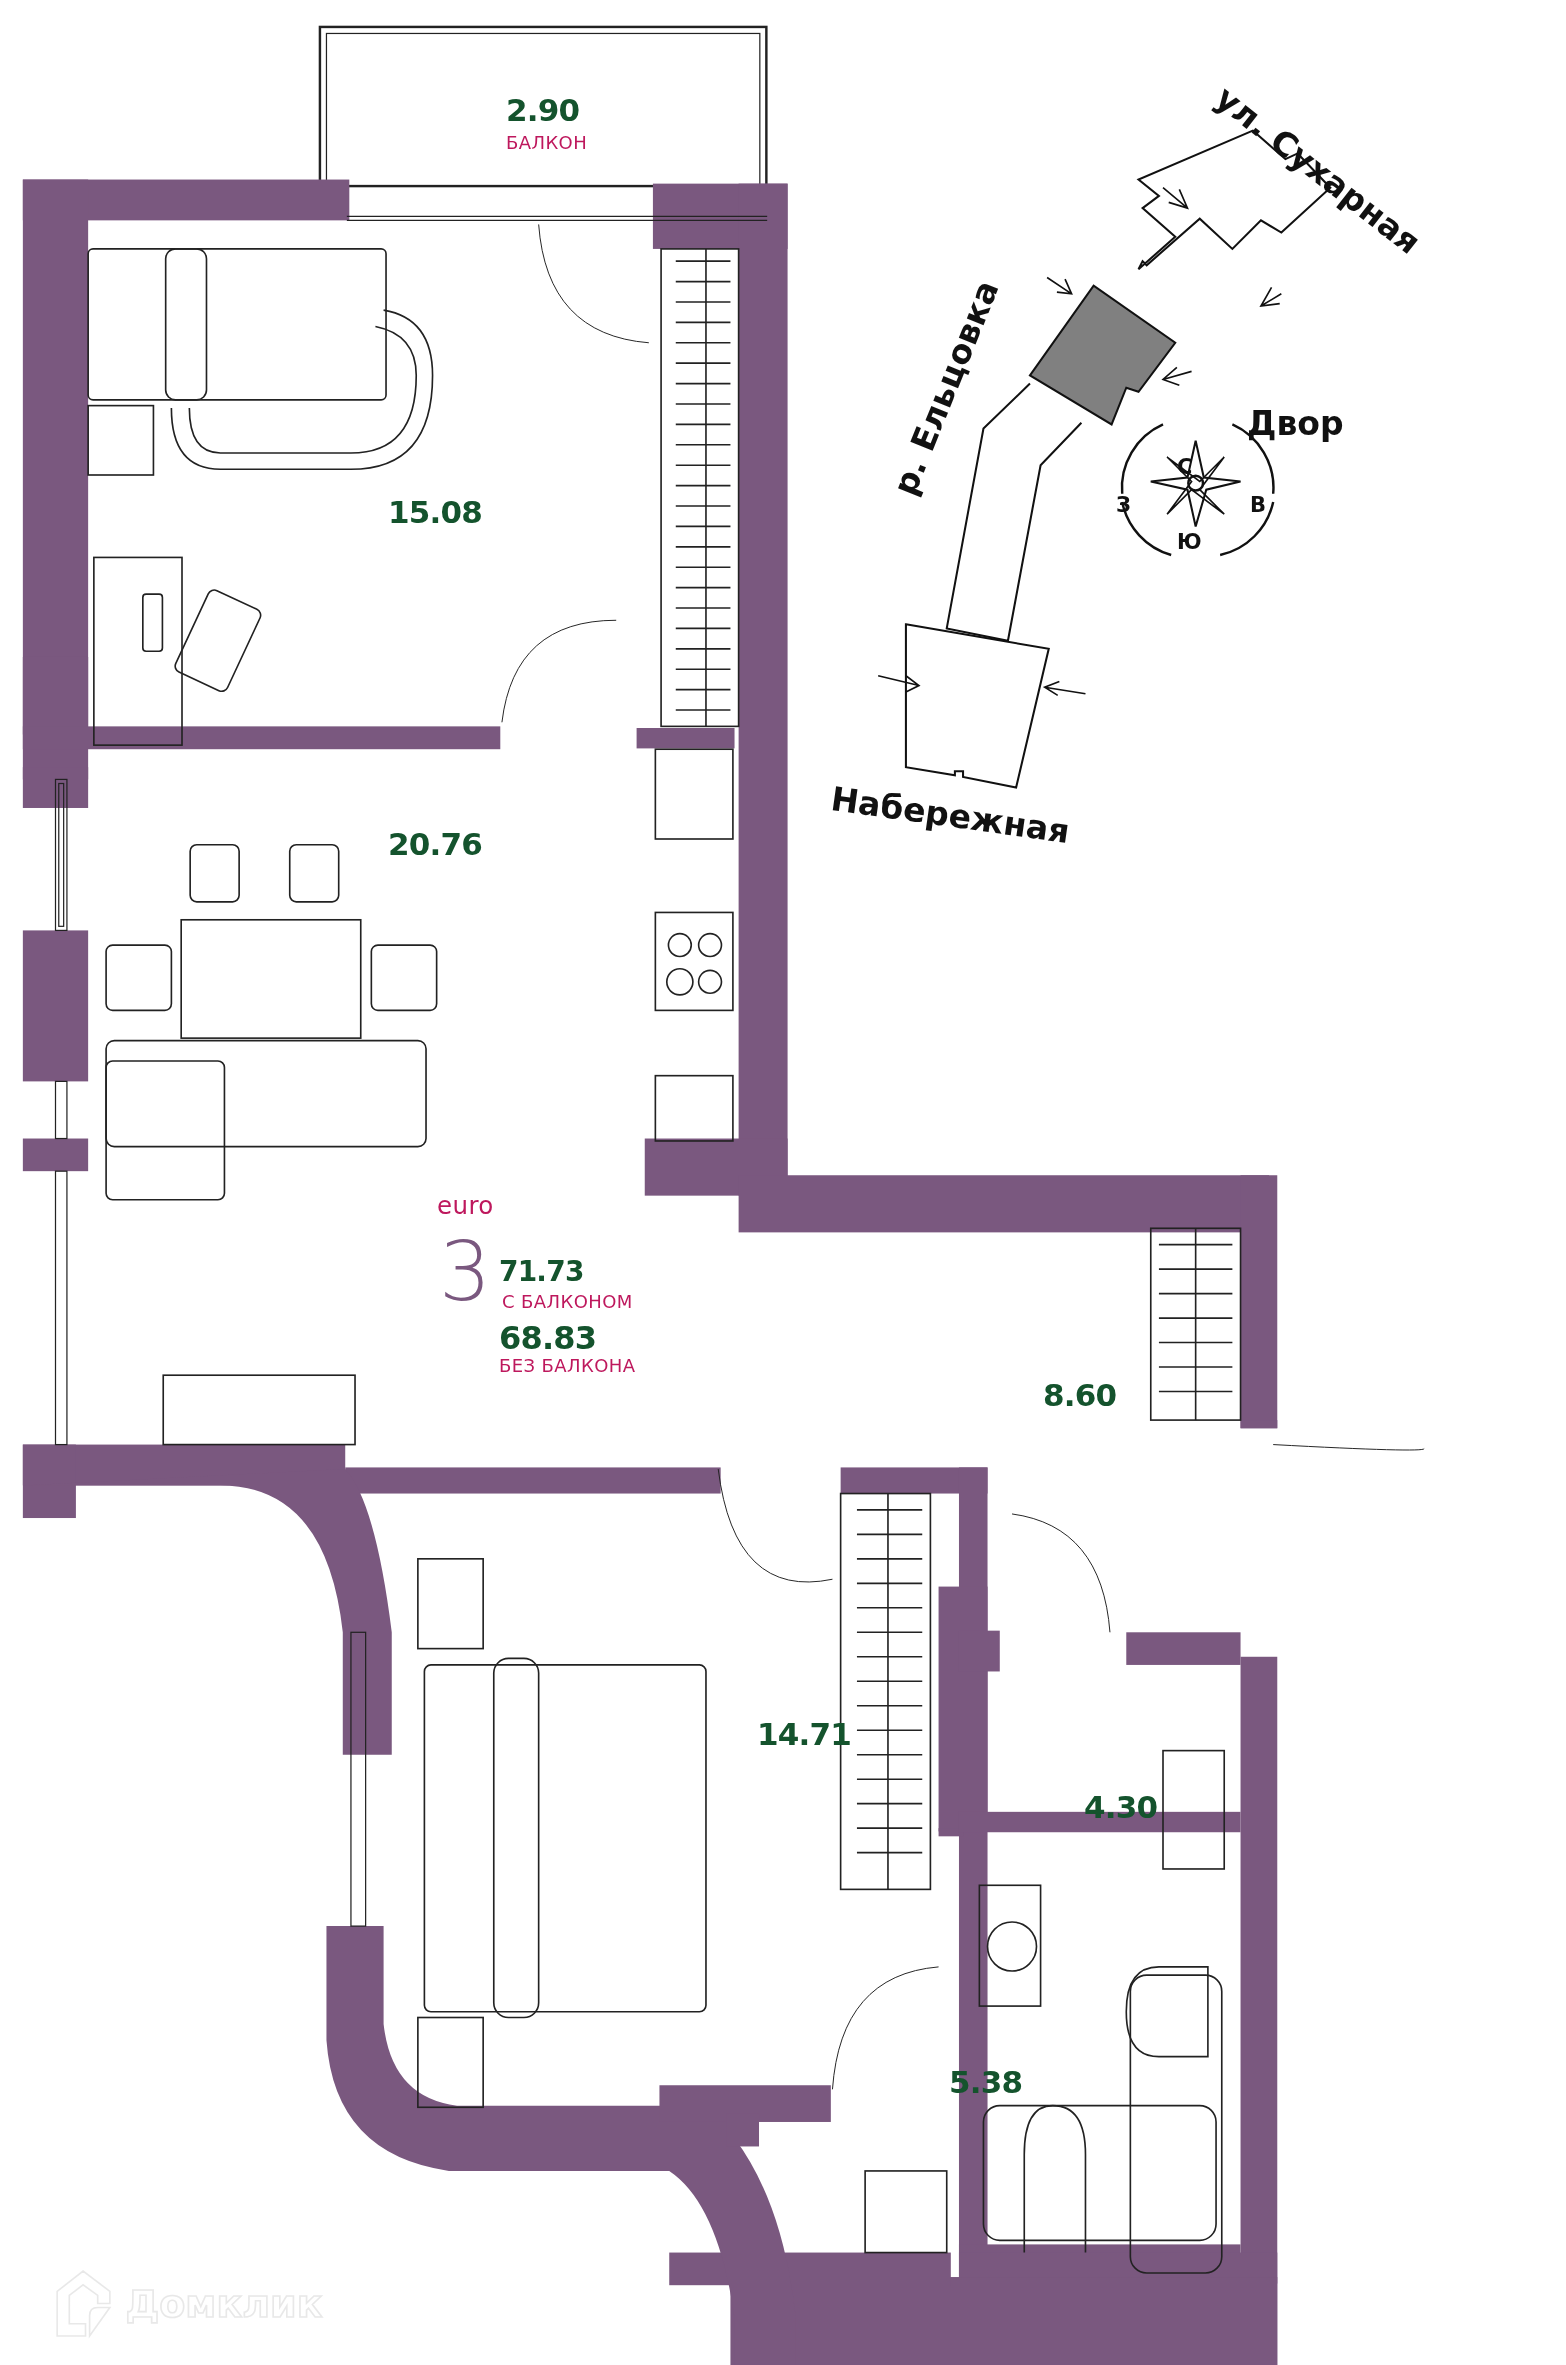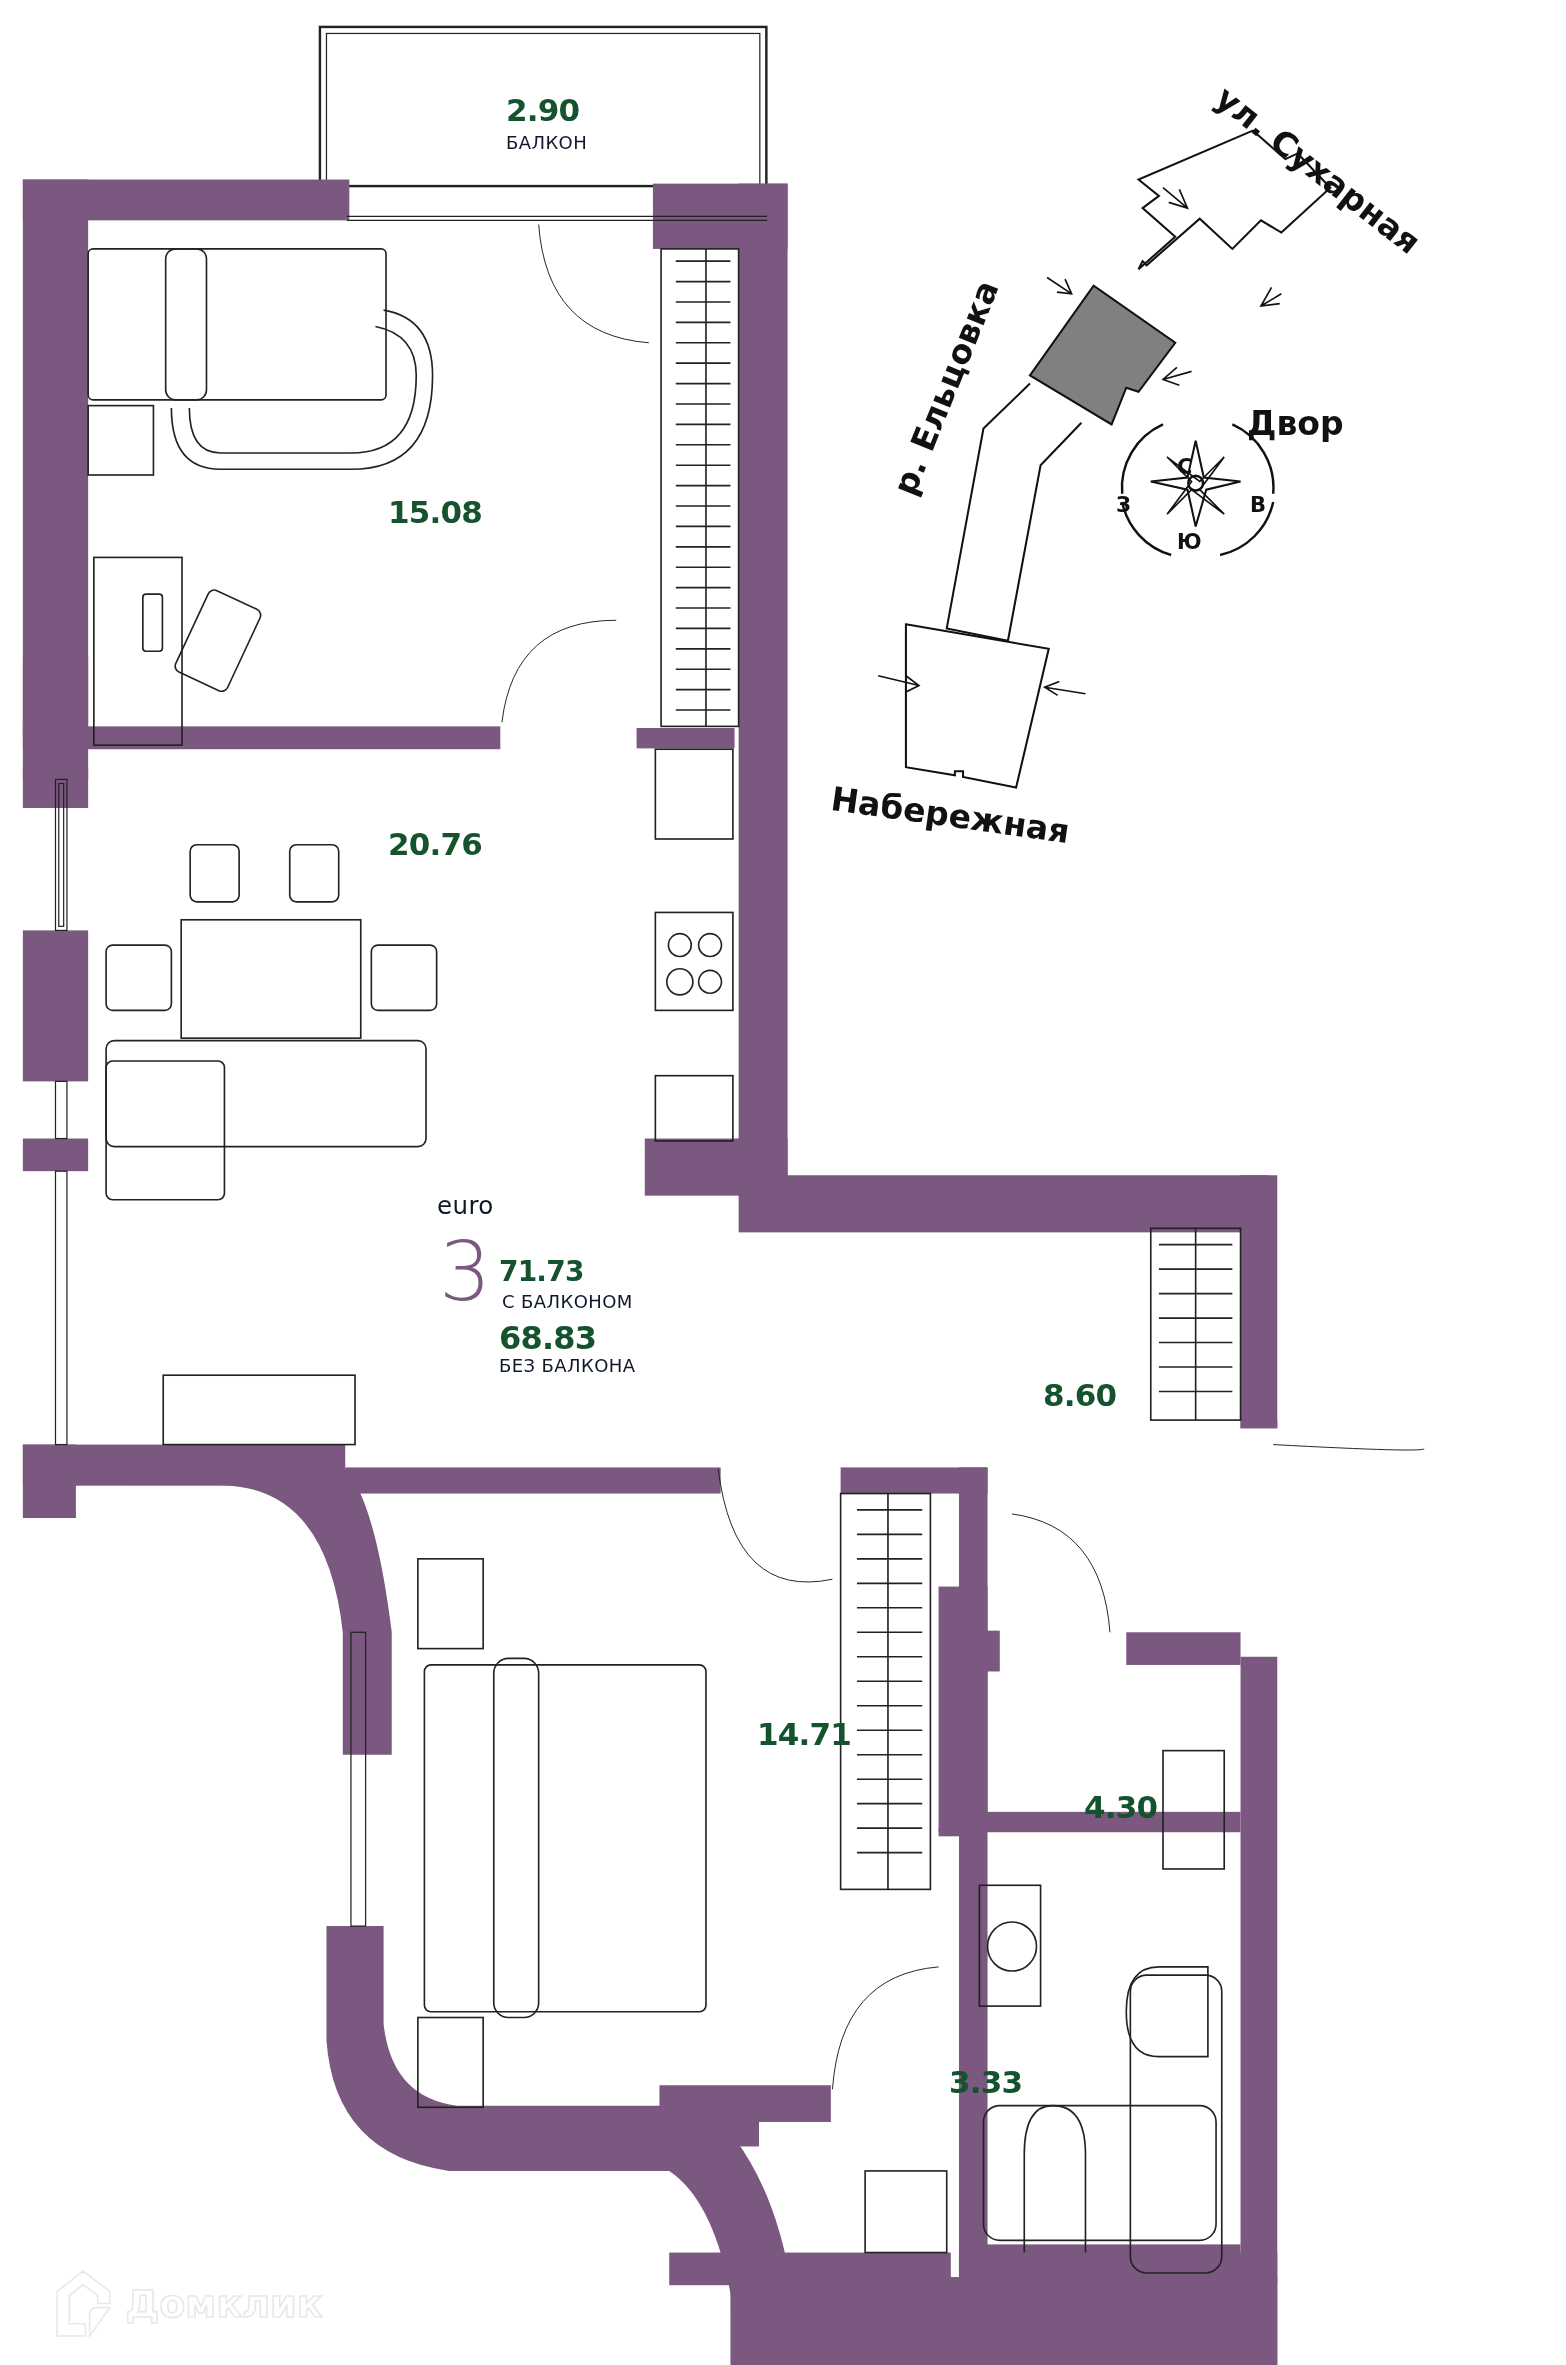--- a/index.html
+++ b/index.html
@@ -1,20 +1,20 @@
 <!DOCTYPE html>
 <html style="font-size:13px"><head>
 <meta charset="utf-8">
 <style>
   html,body{margin:0;padding:0;background:#ffffff;}
   body{width:1567px;height:2366px;position:relative;overflow:hidden;font-family:"DejaVu Sans","Liberation Sans",sans-serif;}
   #plan{position:absolute;left:0;top:0;width:1567px;height:2366px;}
   .lbl{position:absolute;font-family:"DejaVu Sans",sans-serif;color:#14532d;font-weight:600;letter-spacing:-0.8px;white-space:nowrap;}
   .area{font-size:31px;}
-  .sub{position:absolute;font-family:"DejaVu Sans",sans-serif;color:#0f172a;font-size:18px;letter-spacing:0.4px;white-space:nowrap;}
+  .sub{position:absolute;font-family:"DejaVu Sans",sans-serif;color:#be185d;font-size:18px;letter-spacing:0.4px;white-space:nowrap;}
   .maptxt{position:absolute;font-family:"DejaVu Sans",sans-serif;font-weight:700;color:#111;font-size:33px;white-space:nowrap;transform-origin:left top;}
   .compass-l{position:absolute;font-family:"DejaVu Sans",sans-serif;font-size:21px;color:#111;font-weight:600;}
   #watermark{position:absolute;left:53px;top:2267px;display:flex;align-items:center;gap:11.4px;opacity:0.9;}
   #watermark span{font-family:"DejaVu Sans",sans-serif;font-weight:700;font-size:38px;color:#fff;-webkit-text-stroke:1.6px #e6e6e6;}
 </style>
 </head>
 <body>
 
 <svg id="plan" viewBox="0 0 1920 2899" xmlns="http://www.w3.org/2000/svg">
 
@@ -179,21 +179,21 @@
   </g>
 </svg>
 
 <div class="lbl area" style="left:506px;top:92px;">2.90</div>
 <div class="sub" style="left:506px;top:132px;">БАЛКОН</div>
 <div class="lbl area" style="left:388px;top:494px;">15.08</div>
 <div class="lbl area" style="left:388px;top:826px;">20.76</div>
 <div class="lbl area" style="left:1043px;top:1377px;">8.60</div>
 <div class="lbl area" style="left:757px;top:1696px;margin-top:20px;">14.71</div>
 <div class="lbl area" style="left:1084px;top:1789px;">4.30</div>
-<div class="lbl area" style="left:949px;top:2064px;">3.33</div>
+<div class="lbl area" style="left:949px;top:2064px;">5.38</div>
 
 <div>
   <div class="sub" style="left:437px;top:1191px;font-size:24.5px;">euro</div>
   <div style="position:absolute;left:439px;top:1231px;font-family:'DejaVu Sans',sans-serif;font-size:82px;color:#7a587f;font-weight:300;line-height:1;">3</div>
   <div class="lbl" style="left:499px;top:1255px;font-size:28px;">71.73</div>
   <div class="sub" style="left:502px;top:1291px;">С БАЛКОНОМ</div>
   <div class="lbl" style="left:499px;top:1319px;font-size:32px;">68.83</div>
   <div class="sub" style="left:499px;top:1355px;">БЕЗ БАЛКОНА</div>
 </div>
 

